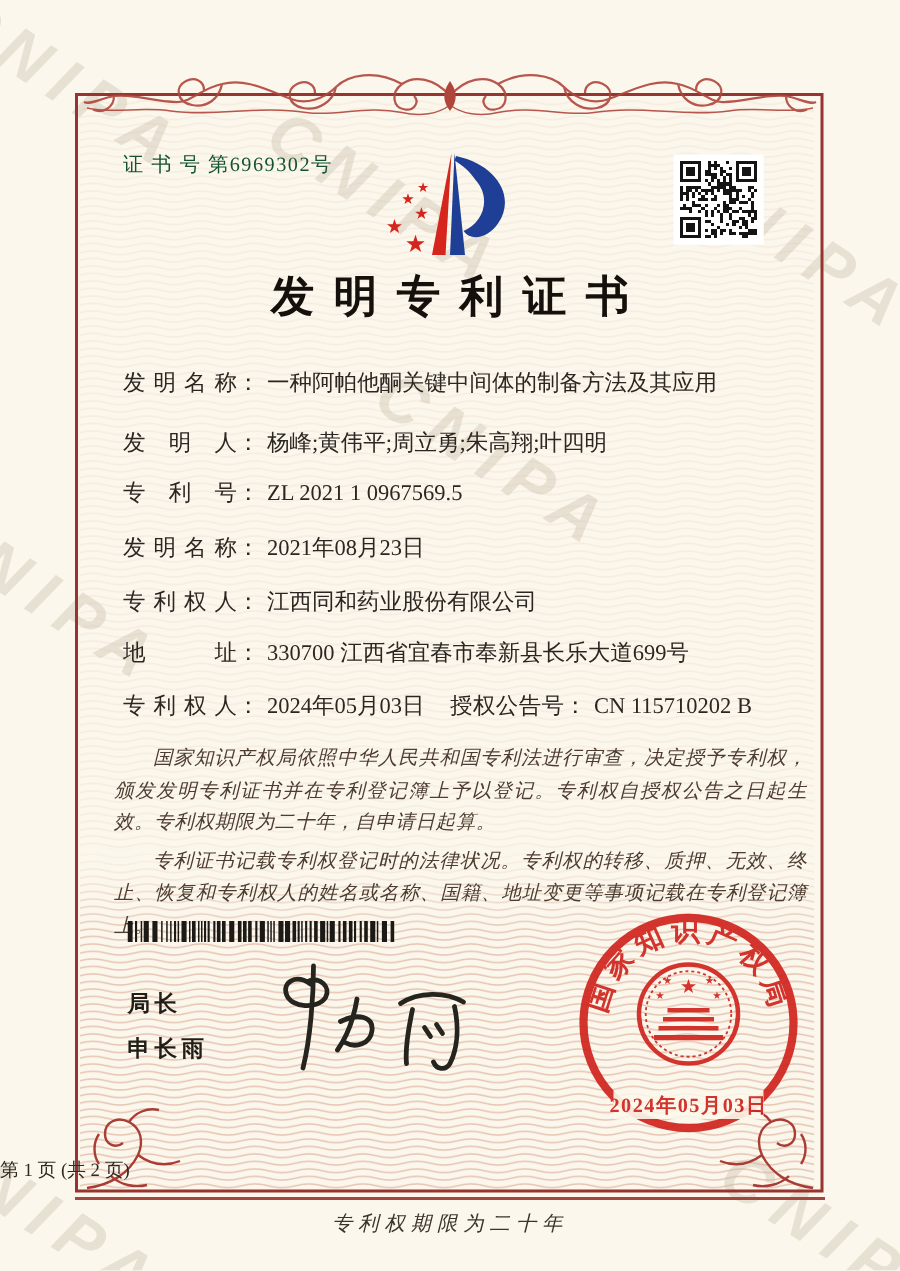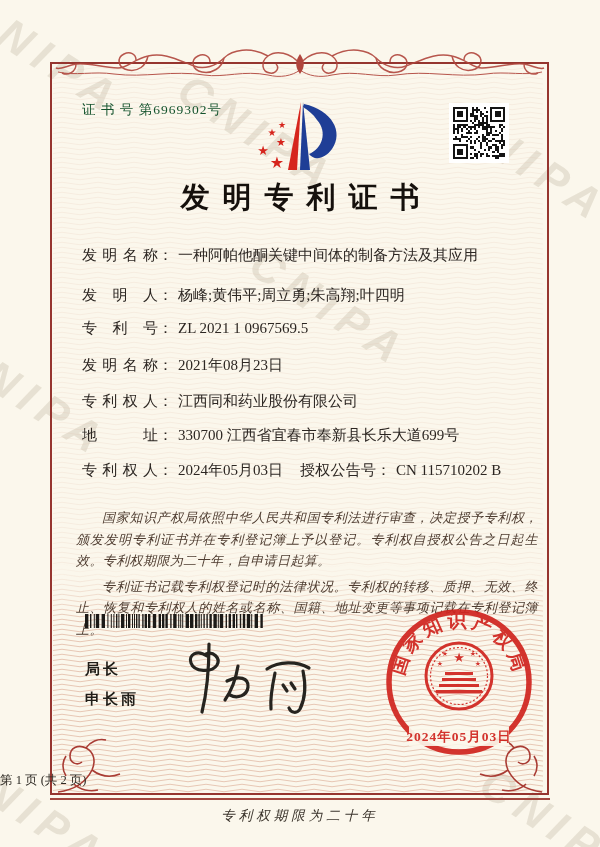--- a/index.html
+++ b/index.html
@@ -34,21 +34,21 @@
   
   .frow{position:absolute;left:82px;width:460px;height:22px;font-size:15px;
         white-space:nowrap;z-index:5;color:#2c2622;}
   .r0{top:246px}.r1{top:286px}.r2{top:319px}.r3{top:356px}.r4{top:392px}.r5{top:426px}.r6{top:461px}
   .lbl{display:inline-block;width:76px;text-align:justify;text-align-last:justify;}
   .colon{display:inline-block;margin-right:5px;}
   .pair2{position:absolute;left:218px;top:0;}
   
   .paras{position:absolute;left:76px;top:494px;width:462px;z-index:5;font-size:13px;
          line-height:21.5px;color:#4e3c30;font-style:italic;letter-spacing:.4px;
-         text-align:justify;margin-top:13px;}
+         text-align:justify;}
   .paras p{margin:0 0 4px 0;text-indent:2em;}
   
   .barcode{position:absolute;left:85px;top:614px;z-index:6;}
   .sig-title{position:absolute;left:85px;top:660px;z-index:6;
              font:700 15px "Liberation Sans","DejaVu Sans",sans-serif;letter-spacing:3px;color:#211e19;text-align:right;}
   .sig-name{position:absolute;left:85px;top:690px;z-index:6;
             font:700 15px "Liberation Sans","DejaVu Sans",sans-serif;letter-spacing:3px;color:#211e19;}
   .signature{position:absolute;left:175px;top:640px;z-index:6;}
   .seal{position:absolute;left:383px;top:606px;z-index:7;}
   .page-info{position:absolute;left:0;right:0;top:772px;font-size:12.5px;

